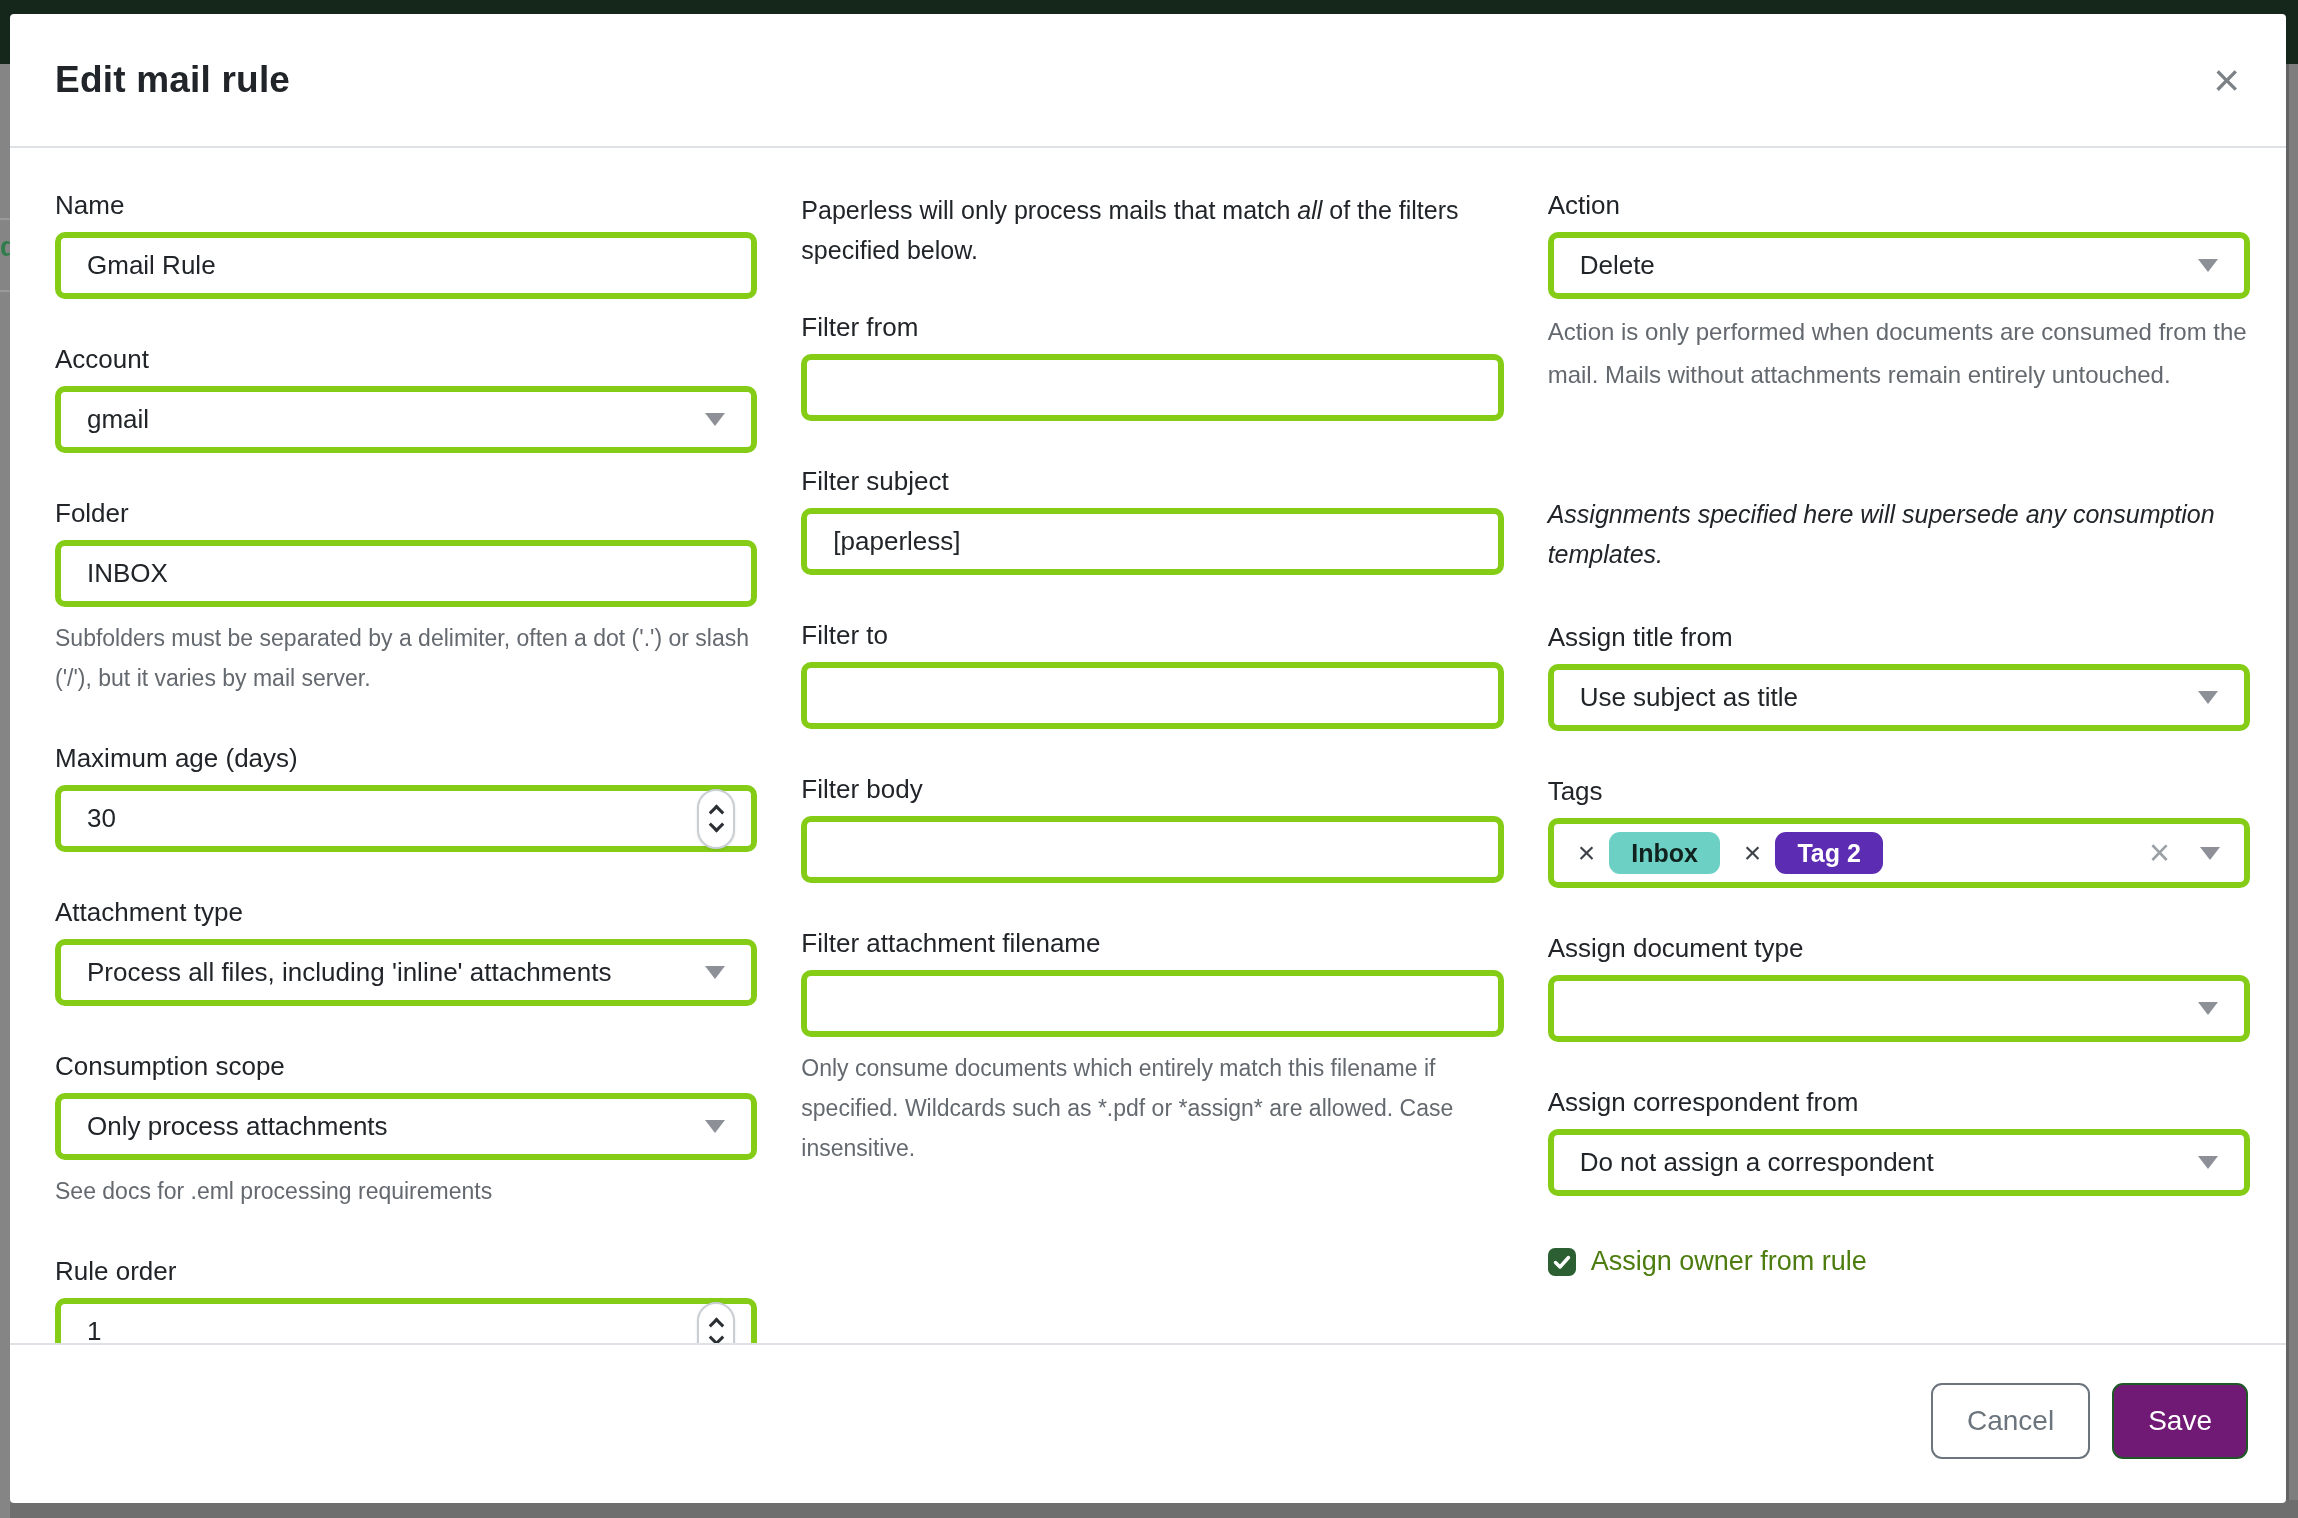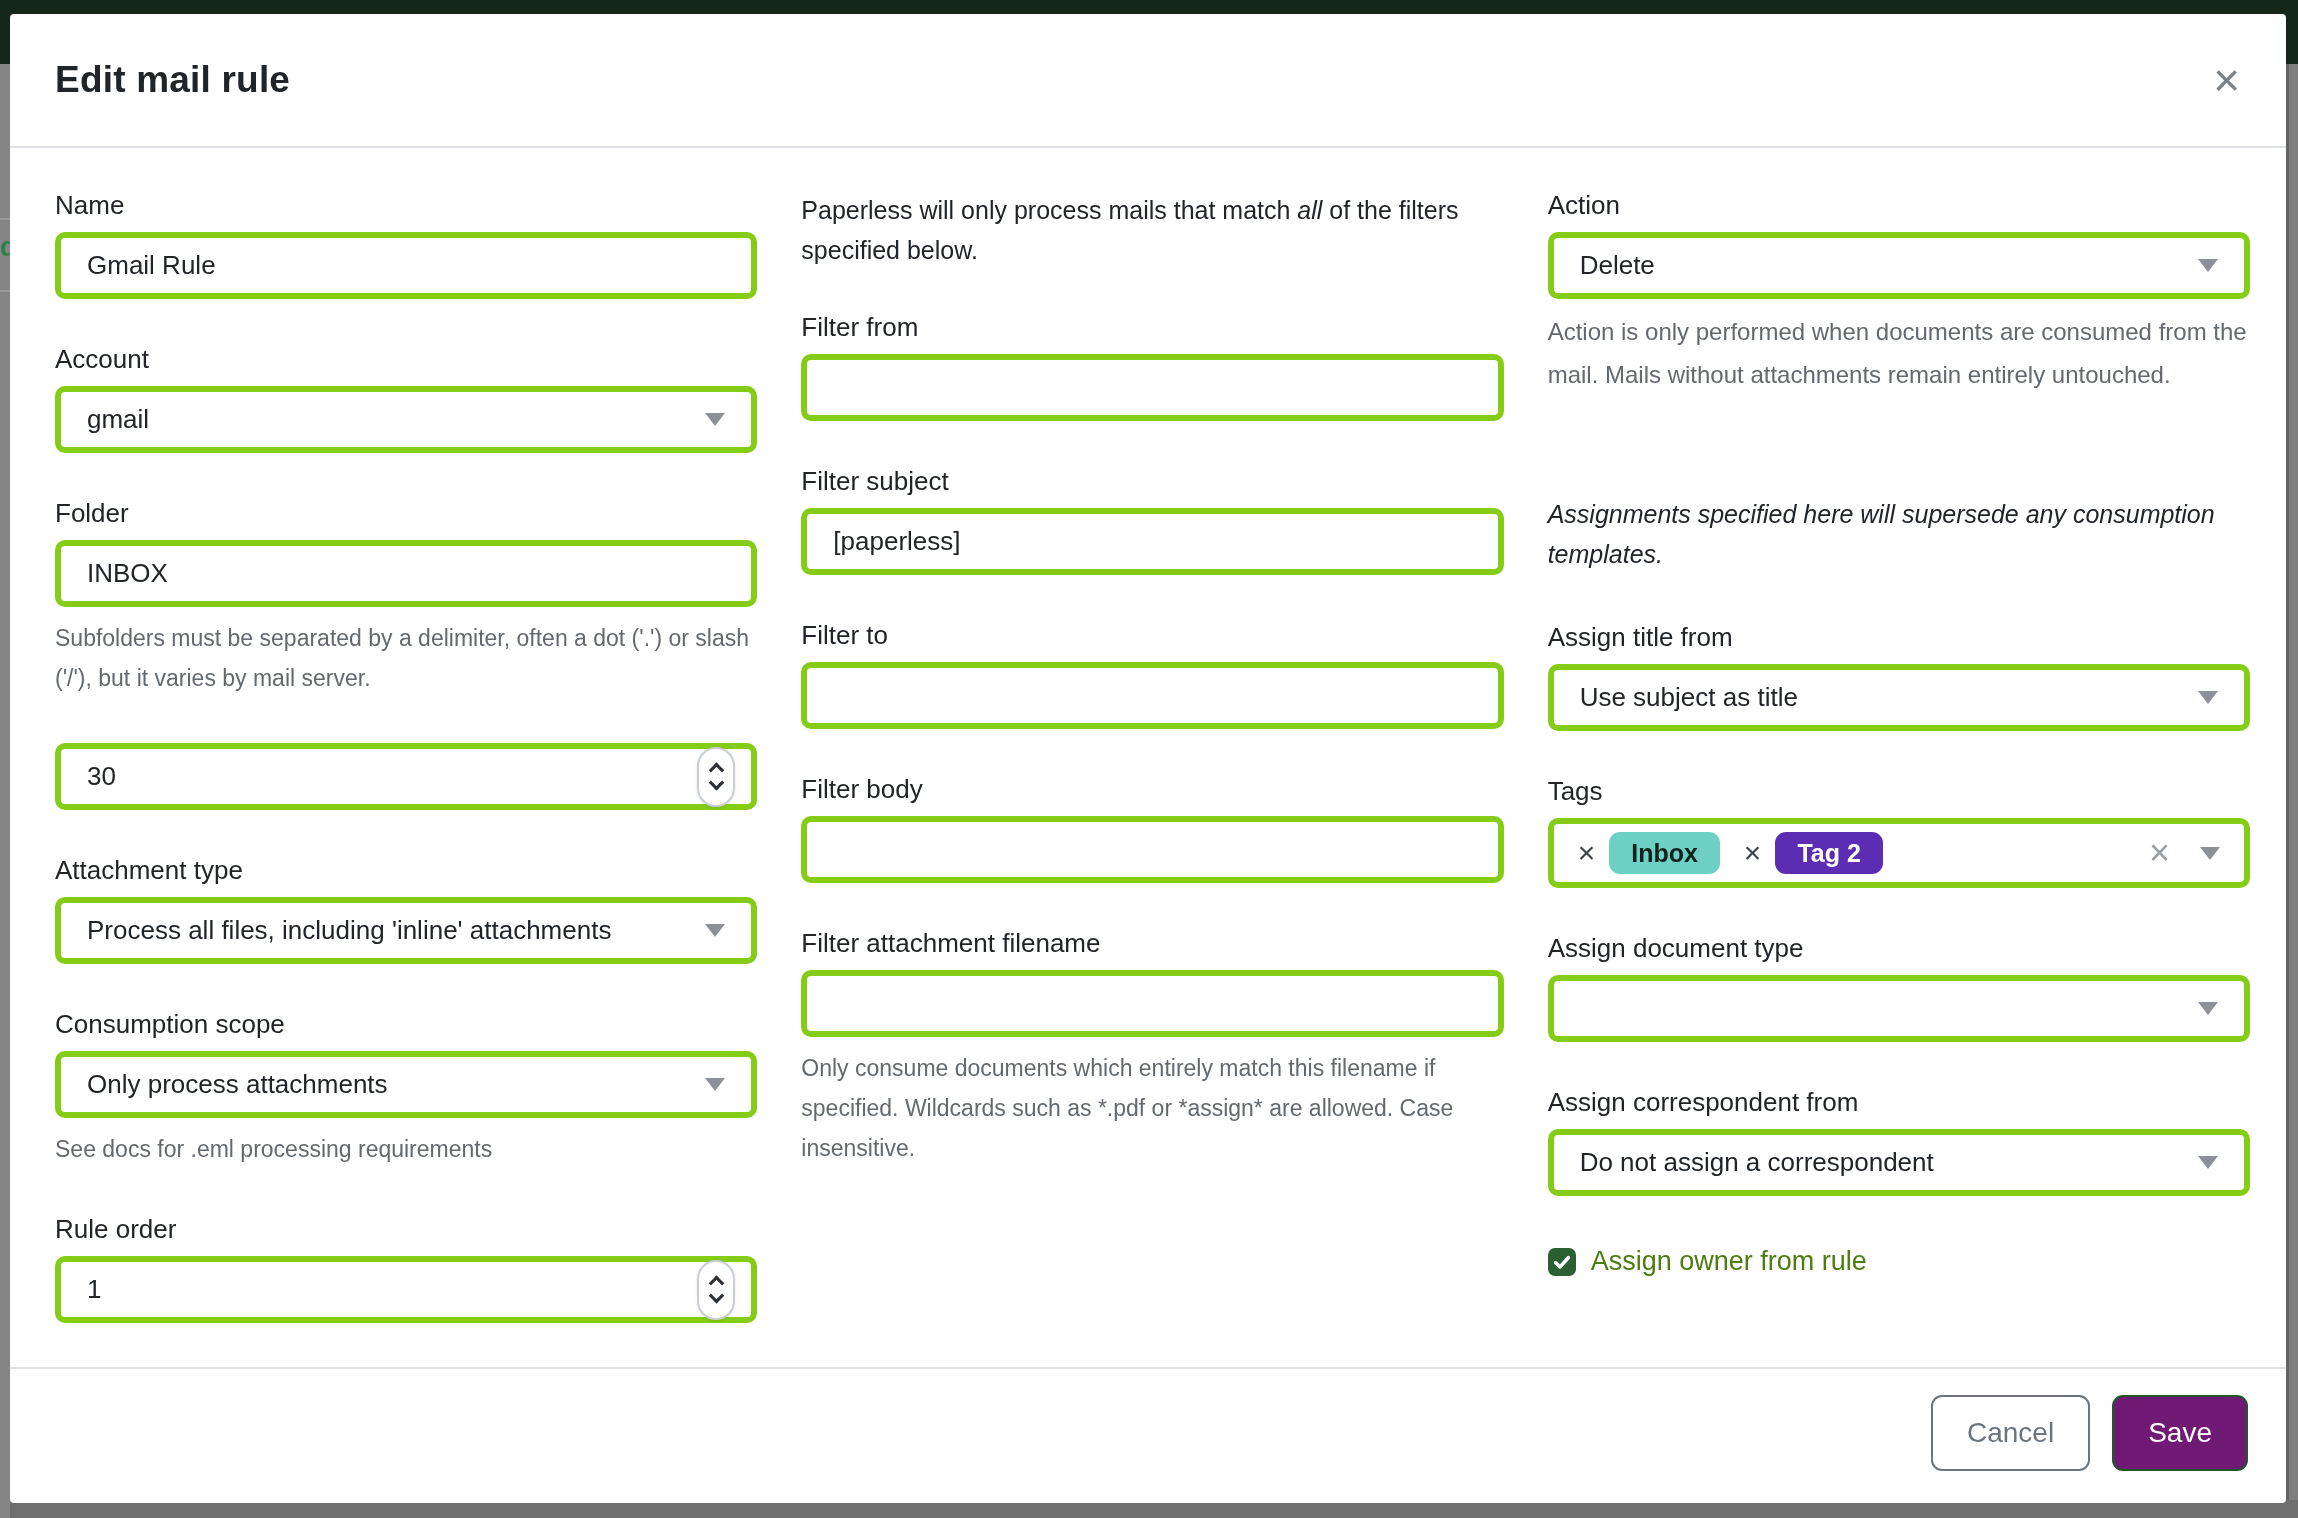--- a/index.html
+++ b/index.html
@@ -85,21 +85,21 @@
   .check-row { display:flex; align-items:center; margin-top:50px; }
   .checkbox {
     width:28px; height:28px; border-radius:7px; background:#2c5f32; flex:none;
     display:flex; align-items:center; justify-content:center; cursor:pointer;
   }
   .checkbox svg { display:block; }
   .check-lbl { font-size:27px; margin-left:15px; color:#4d7c0f; }
 
   
   .modal-footer {
-    flex:none; height:136px; border-top:2px solid #dee2e6;
+    flex:none; height:160px; border-top:2px solid #dee2e6;
     display:flex; align-items:center; justify-content:flex-end; gap:22px;
     padding:0 38px 6px 4px;
   }
   .btn { height:76px; border-radius:11px; font-family:"Liberation Sans", sans-serif;
          font-size:28px; padding:0 34px; cursor:pointer; }
   .btn-cancel { background:#fff; border:2px solid #6c757d; color:#6c757d; }
   .btn-save   { background:#701a75; border:2px solid #1f5727; color:#ffffff; }
 
   .spacer-note { margin-top:98px; margin-bottom:48px; }
 </style>
@@ -136,20 +136,21 @@
         </div>
       </div>
 
       <div class="group">
         <label class="lbl">Folder</label>
         <input class="control" value="INBOX" style="">
         <div class="help">Subfolders must be separated by a delimiter, often a dot ('.') or slash ('/'), but it varies by mail server.</div>
       </div>
 
       <div class="group">
+        <label class="lbl">Maximum age (days)</label>
         <div class="control">
           <span class="value">30</span>
           <div class="stepper">
             <i class="chev up"></i>
             <i class="chev down"></i>
           </div>
         </div>
       </div>
 
       <div class="group">

